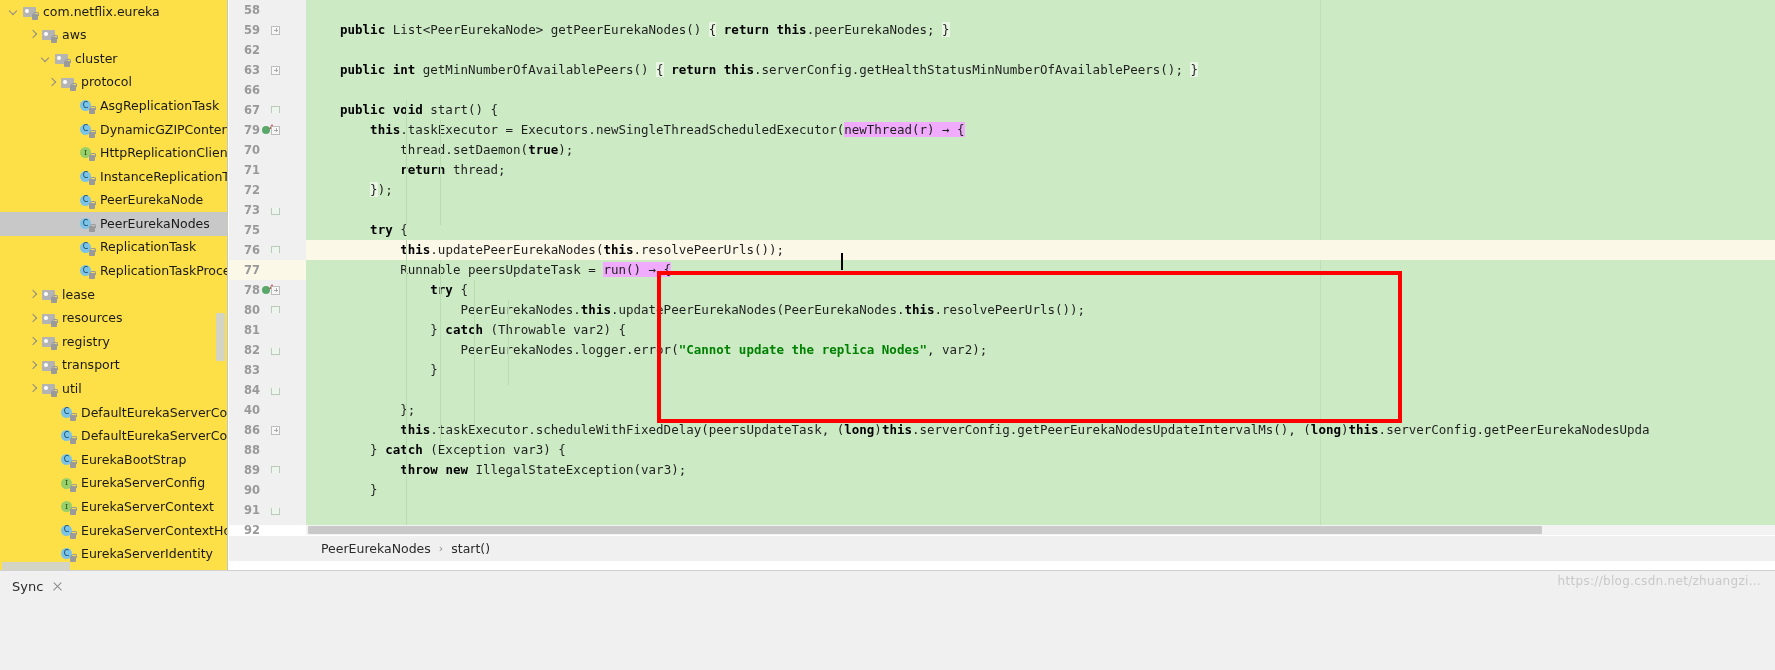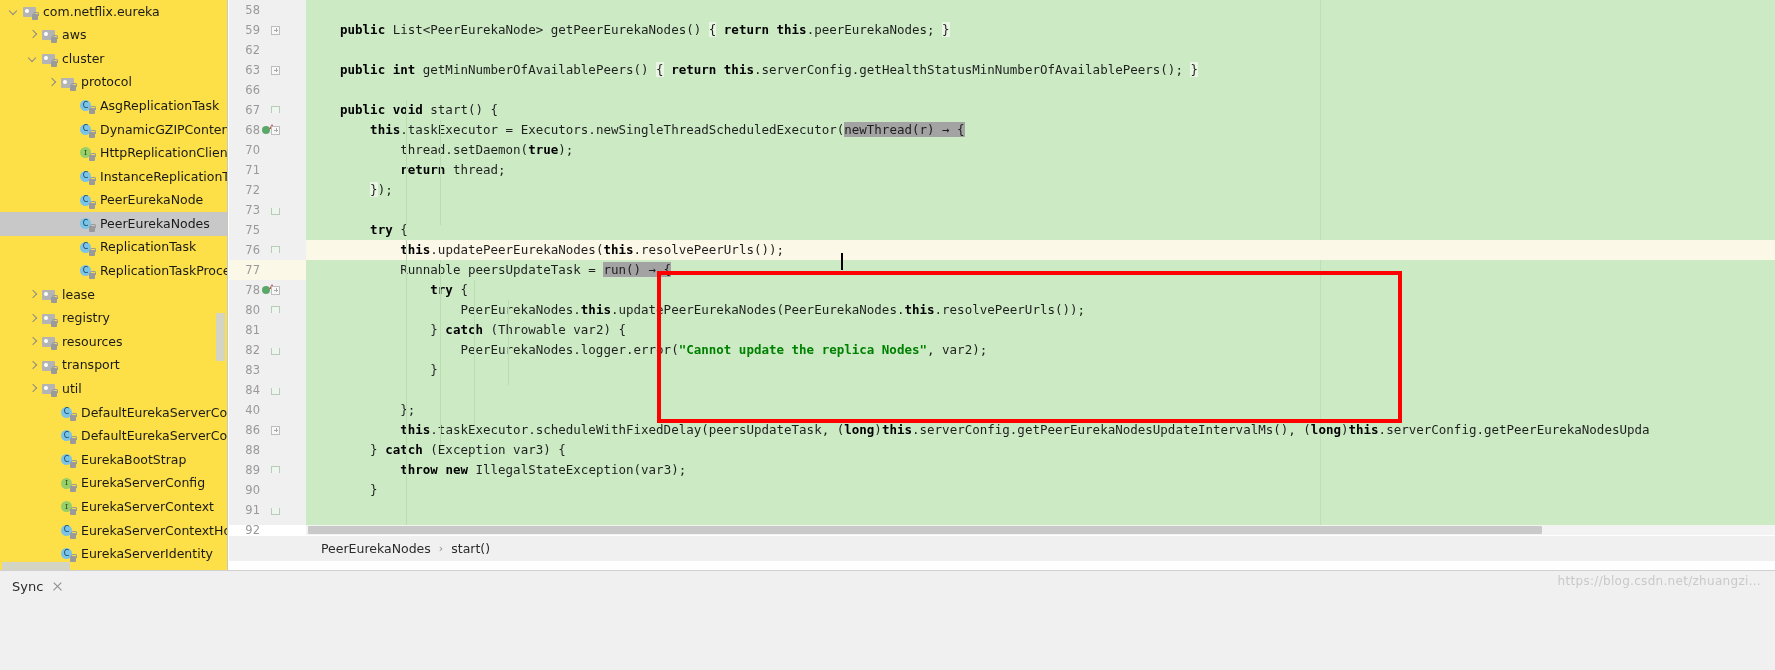--- a/index.html
+++ b/index.html
@@ -148,20 +148,21 @@
   #gutter {
     position: absolute; left: 229px; top: 0;
     width: 77px; height: 525px;
     background: #f0f0f0;
   }
   .gutter-row {
     position: relative;
     height: 20px;
     display: flex;
     align-items: center;
+    font-weight: bold;
   }
   .gutter-row.hl { background: #fcf8e8; }
   .lineno {
     position: absolute;
     right: 46px;
     font-family: "DejaVu Sans", sans-serif;
     font-size: 11.5px;
     color: #999999;
   }
   .foldmark {
@@ -236,21 +237,21 @@
     color: #1f1f1f;
     padding-left: 34px;
   }
   .code-row.hl {
     background: #fcf8e8;
   }
   .kw    { color: #000000; font-weight: bold; }
   .str   { color: #008000; font-weight: bold; }
   .hint  { color: #909090; background: #eaeaea; border-radius: 2px; padding: 0 1px; }
   .brace-hl { background: #eaf6e4; }
-  .lambda-hl { background: #a3a3a3; }
+  .lambda-hl { background: #f0abfc; }
 
   
   .iguide {
     position: absolute;
     top: 0; bottom: 0;
     width: 1px;
     background: #b9dcb1;
   }
   
   #margin-rule {
@@ -358,21 +359,21 @@
           </span>
           <span class="tree-label">com.netflix.eureka</span>
         </div>
         <div class="tree-row" style="padding-left: 27px;">
           <span class="arrow right"></span>
           <span class="ico pkg">
             <span class="lock"></span>
           </span>
           <span class="tree-label">aws</span>
         </div>
-        <div class="tree-row" style="padding-left: 27px;">
+        <div class="tree-row" style=" margin-left: 40px;">
           <span class="arrow down"></span>
           <span class="ico pkg">
             <span class="lock"></span>
           </span>
           <span class="tree-label">cluster</span>
         </div>
         <div class="tree-row" style="padding-left: 46px;">
           <span class="arrow right"></span>
           <span class="ico pkg">
             <span class="lock"></span>
@@ -440,28 +441,28 @@
           <span class="ico pkg">
             <span class="lock"></span>
           </span>
           <span class="tree-label">lease</span>
         </div>
         <div class="tree-row" style="padding-left: 27px;">
           <span class="arrow right"></span>
           <span class="ico pkg">
             <span class="lock"></span>
           </span>
-          <span class="tree-label">registry</span>
+          <span class="tree-label">resources</span>
         </div>
         <div class="tree-row" style="padding-left: 27px;">
           <span class="arrow right"></span>
           <span class="ico pkg">
             <span class="lock"></span>
           </span>
-          <span class="tree-label">resources</span>
+          <span class="tree-label">registry</span>
         </div>
         <div class="tree-row" style="padding-left: 27px;">
           <span class="arrow right"></span>
           <span class="ico pkg">
             <span class="lock"></span>
           </span>
           <span class="tree-label">transport</span>
         </div>
         <div class="tree-row" style="padding-left: 27px;">
           <span class="arrow right"></span>
@@ -551,21 +552,21 @@
         <div class="gutter-row">
           <span class="lineno">67</span>
           <span class="foldmark open"></span>
         </div>
         <div class="gutter-row">
           <span class="runmark">
             <span class="dot"></span>
             <span class="up"></span>
             <span class="upstem"></span>
           </span>
-          <span class="lineno">68</span>
+          <span class="lineno">79</span>
           <span class="foldmark plus"></span>
         </div>
         <div class="gutter-row">
           <span class="lineno">70</span>
         </div>
         <div class="gutter-row">
           <span class="lineno">71</span>
         </div>
         <div class="gutter-row">
           <span class="lineno">72</span>

